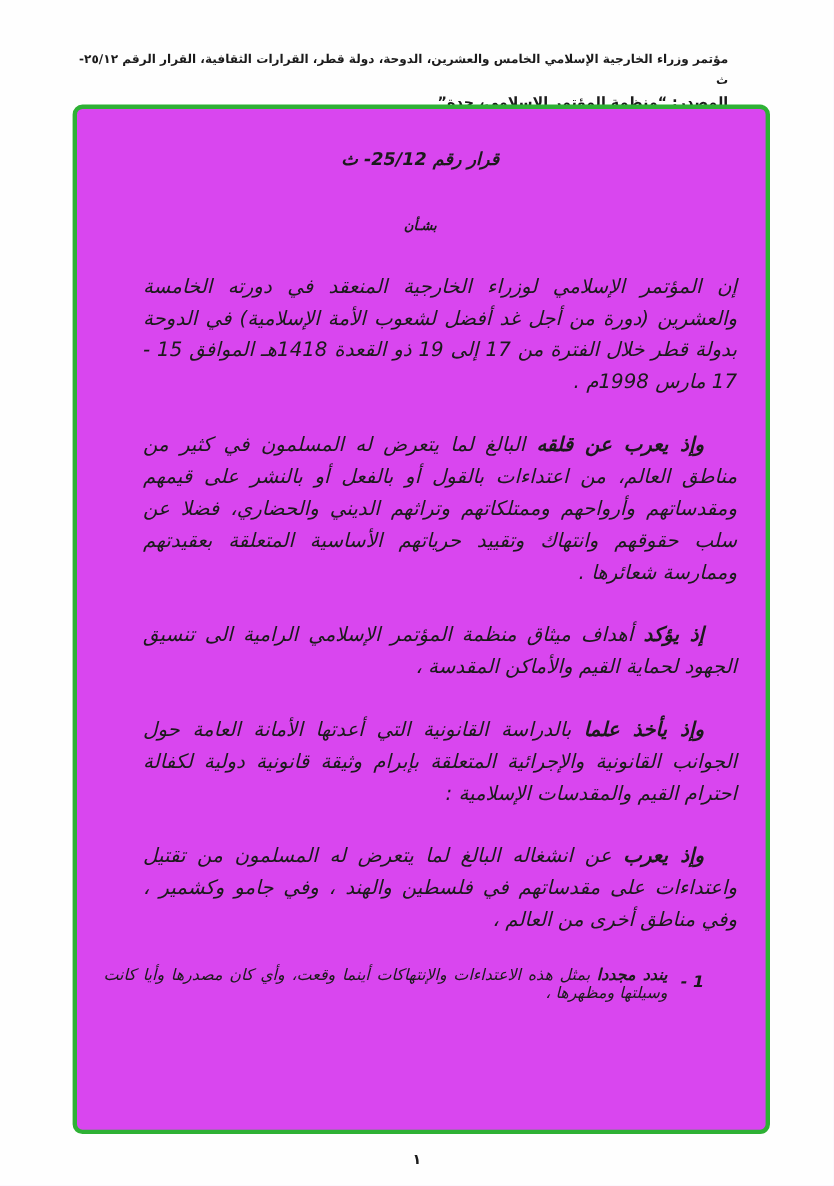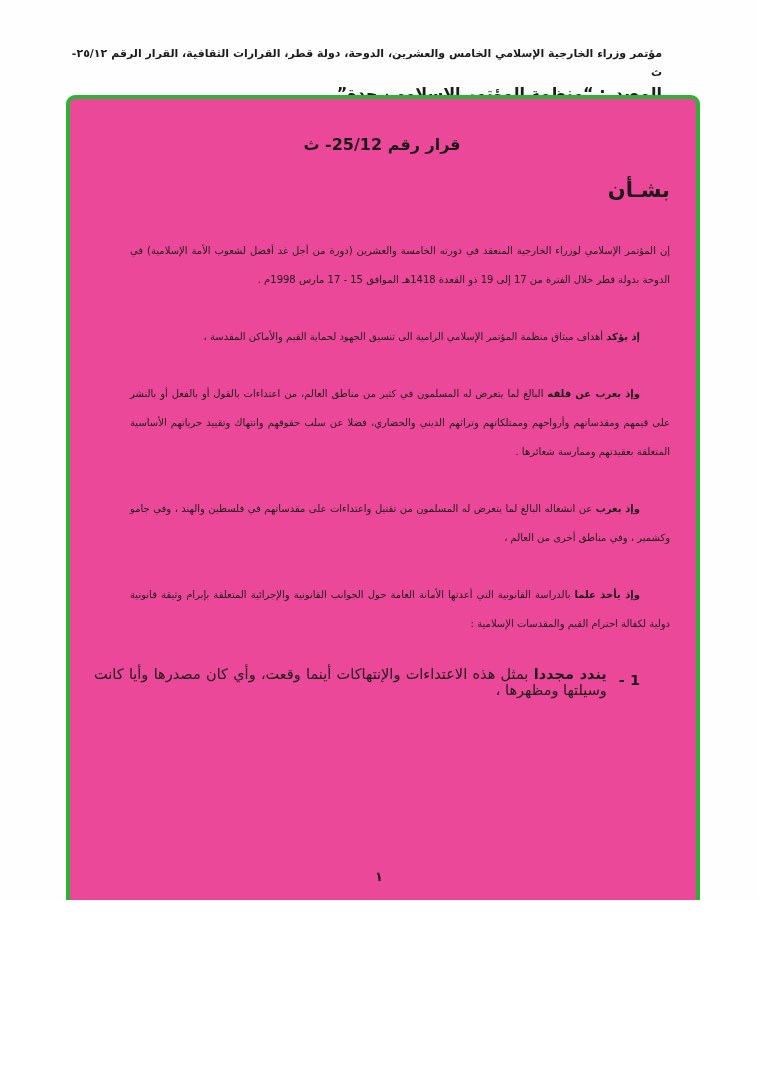--- a/index.html
+++ b/index.html
@@ -5,56 +5,57 @@
   * { margin: 0; padding: 0; box-sizing: border-box; }
   html, body { width: 758px; height: 1078px; }
   body {
     background: #ffffff;
     font-family: "DejaVu Sans", sans-serif;
     color: #1b1b1b;
   }
   .screen {
     position: relative;
     width: 758px;
-    height: 900px;
+    height: 1078px;
     background: #fefefe;
     overflow: hidden;
     direction: rtl;
   }
   
   .src-header {
     position: absolute;
     top: 44px;
     right: 96px;
     left: 68px;
     direction: rtl;
     text-align: right;
     font-weight: bold;
   }
   .src-line1 { font-size: 11px; line-height: 19px; }
-  .src-line2 { font-size: 16px; line-height: 19px; margin-top: 2px; text-decoration: underline; }
+  .src-line2 { font-size: 13px; line-height: 19px; margin-top: 2px; text-decoration: underline; }
   
   .frame {
     position: absolute;
     top: 95px;
     left: 66px;
     width: 634px;
     height: 936px;
     border: 4px solid #737373;
     border-radius: 9px;
     padding: 22px 26px 0 24px;
     direction: rtl;
-    background: #ec4899;
+    background: #d946ef;
+    font-style: italic;
   }
   .heading { text-align: center; font-weight: bold; }
   .h-number   { font-size: 16px;   margin-top: 14px; letter-spacing: 0.5px; }
-  .h-regarding{ font-size: 21px;   margin-top: 24px; letter-spacing: 2px; text-align: right; }
+  .h-regarding{ font-size: 12px;   margin-top: 44px; letter-spacing: 2px; }
   .h-subject  { font-size: 15px;   margin-top: 13px; letter-spacing: 0.5px; }
   .para {
-    font-size: 10px;
+    font-size: 18px;
     line-height: 29px;
     text-align: justify;
     margin-top: 28px;
     direction: rtl;
     margin-left: 36px;
   }
   .para.first { margin-top: 34px; }
   .para.lead-indent { text-indent: 30px; }
   .para strong, .item strong { font-weight: bold; }
   
@@ -103,28 +104,28 @@
 
   <section class="frame" style="border-color: rgb(46, 177, 53);">
 
     <h1 class="heading h-number">قرار رقم 25/12- ث</h1>
 
     <h2 class="heading h-regarding">بشـأن</h2>
 
 
     <p class="para first">إن المؤتمر الإسلامي لوزراء الخارجية المنعقد في دورته الخامسة والعشرين (دورة من أجل غد أفضل لشعوب الأمة الإسلامية) في الدوحة بدولة قطر خلال الفترة من 17 إلى 19 ذو القعدة 1418هـ الموافق 15 - 17 مارس 1998م .</p>
 
+    <p class="para lead-indent"><strong>وإذ يعرب عن قلقه</strong><span> البالغ لما يتعرض له المسلمون في كثير من مناطق العالم، من اعتداءات بالقول أو بالفعل أو بالنشر على قيمهم ومقدساتهم وأرواحهم وممتلكاتهم وتراثهم الديني والحضاري، فضلا عن سلب حقوقهم وانتهاك وتقييد حرياتهم الأساسية المتعلقة بعقيدتهم وممارسة شعائرها .</span></p>
+
     <p class="para lead-indent"><strong>إذ يؤكد</strong><span> أهداف ميثاق منظمة المؤتمر الإسلامي الرامية الى تنسيق الجهود لحماية القيم والأماكن المقدسة ،</span></p>
 
-    <p class="para lead-indent"><strong>وإذ يعرب عن قلقه</strong><span> البالغ لما يتعرض له المسلمون في كثير من مناطق العالم، من اعتداءات بالقول أو بالفعل أو بالنشر على قيمهم ومقدساتهم وأرواحهم وممتلكاتهم وتراثهم الديني والحضاري، فضلا عن سلب حقوقهم وانتهاك وتقييد حرياتهم الأساسية المتعلقة بعقيدتهم وممارسة شعائرها .</span></p>
 
+    <p class="para lead-indent"><strong>وإذ يأخذ علما</strong><span> بالدراسة القانونية التي أعدتها الأمانة العامة حول الجوانب القانونية والإجرائية المتعلقة بإبرام وثيقة قانونية دولية لكفالة احترام القيم والمقدسات الإسلامية :</span></p>
 
     <p class="para lead-indent"><strong>وإذ يعرب</strong><span> عن انشغاله البالغ لما يتعرض له المسلمون من تقتيل واعتداءات على مقدساتهم في فلسطين والهند ، وفي جامو وكشمير ، وفي مناطق أخرى من العالم ،</span></p>
-
-    <p class="para lead-indent"><strong>وإذ يأخذ علما</strong><span> بالدراسة القانونية التي أعدتها الأمانة العامة حول الجوانب القانونية والإجرائية المتعلقة بإبرام وثيقة قانونية دولية لكفالة احترام القيم والمقدسات الإسلامية :</span></p>
 
     <div class="item">
       <span class="item-num">1 -</span>
       <p class="item-text"><strong>يندد مجددا</strong><span> بمثل هذه الاعتداءات والإنتهاكات أينما وقعت، وأي كان مصدرها وأيا كانت وسيلتها ومظهرها ،</span></p>
     </div>
 
   </section>
 
   <footer class="page-num">١</footer>
 

